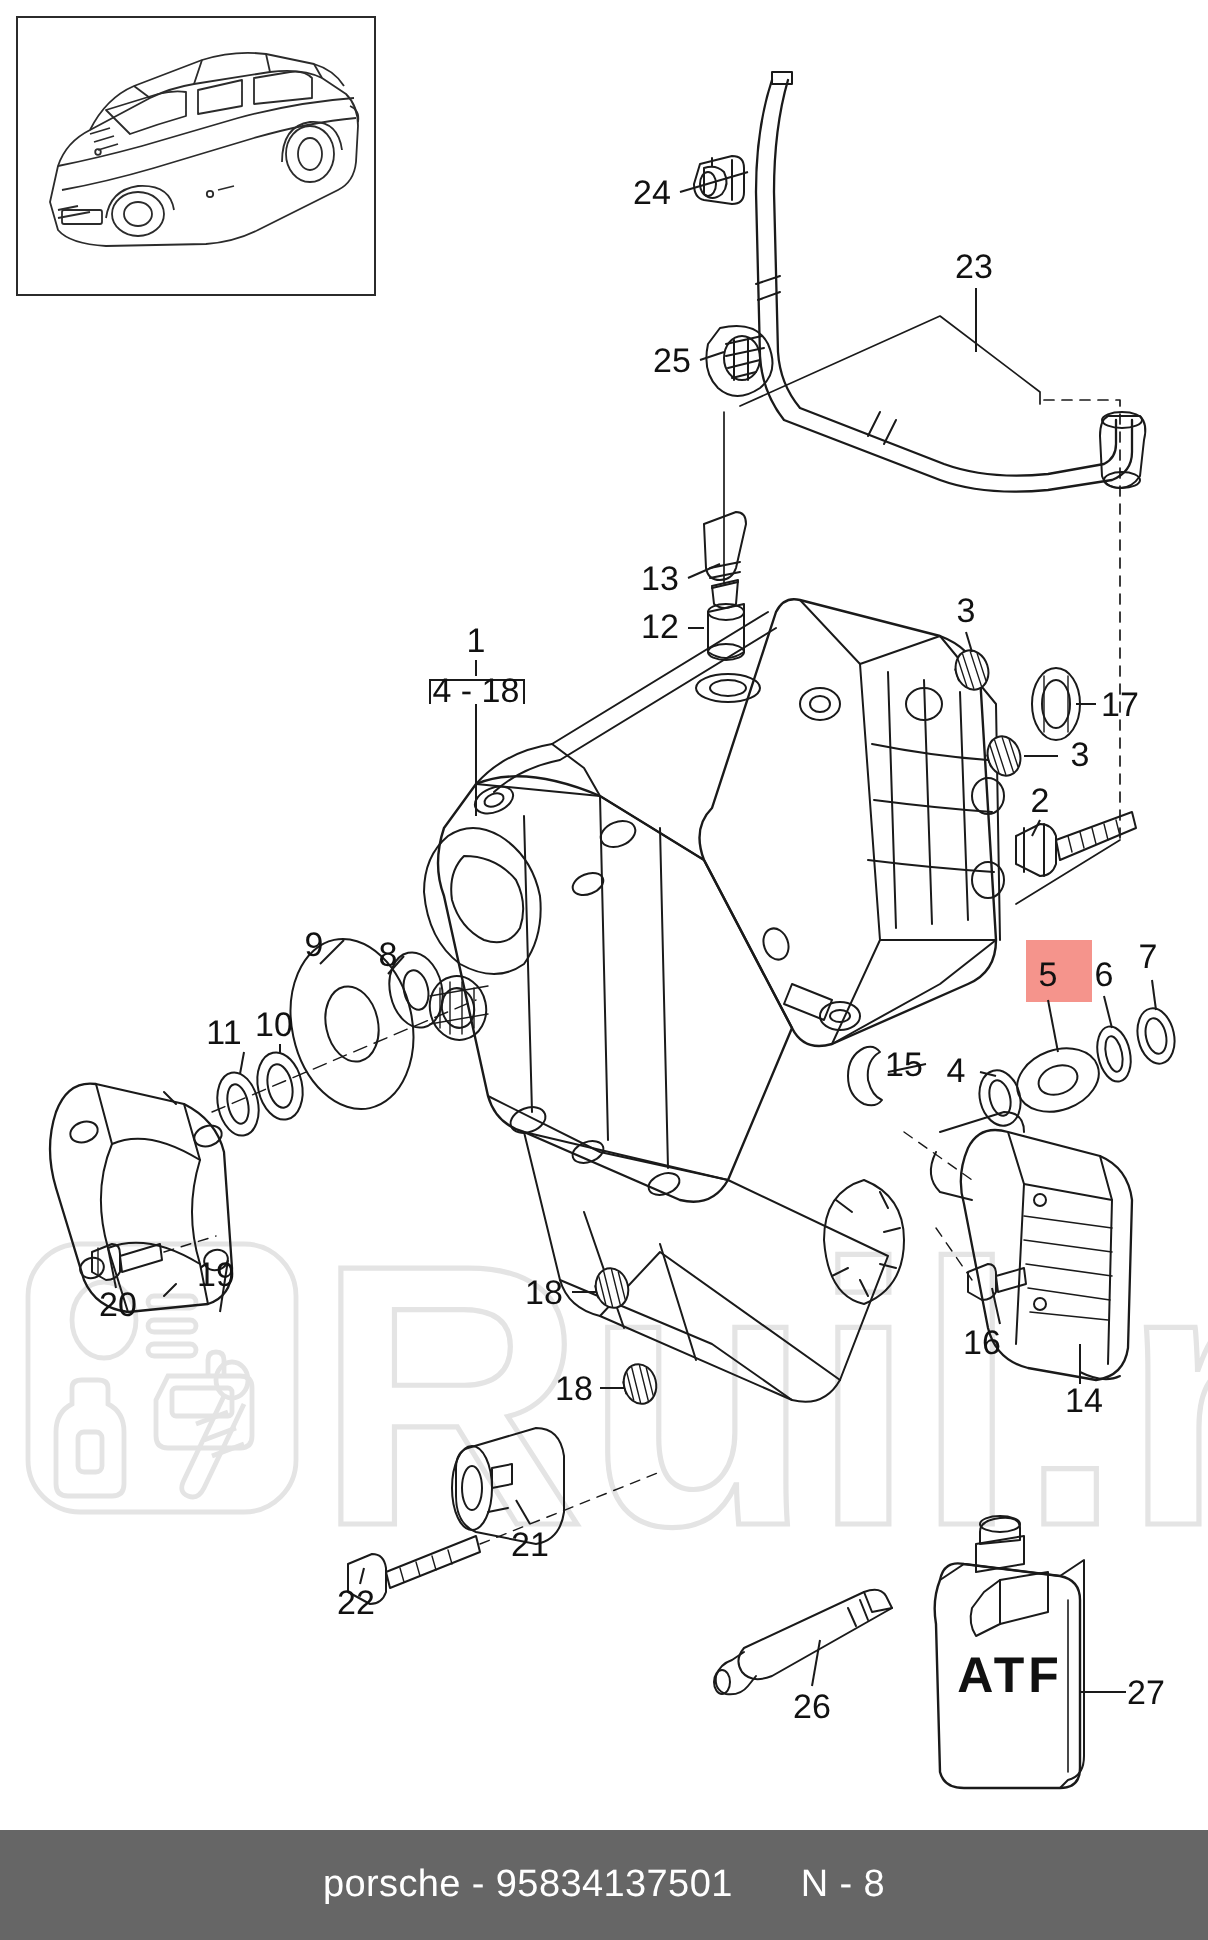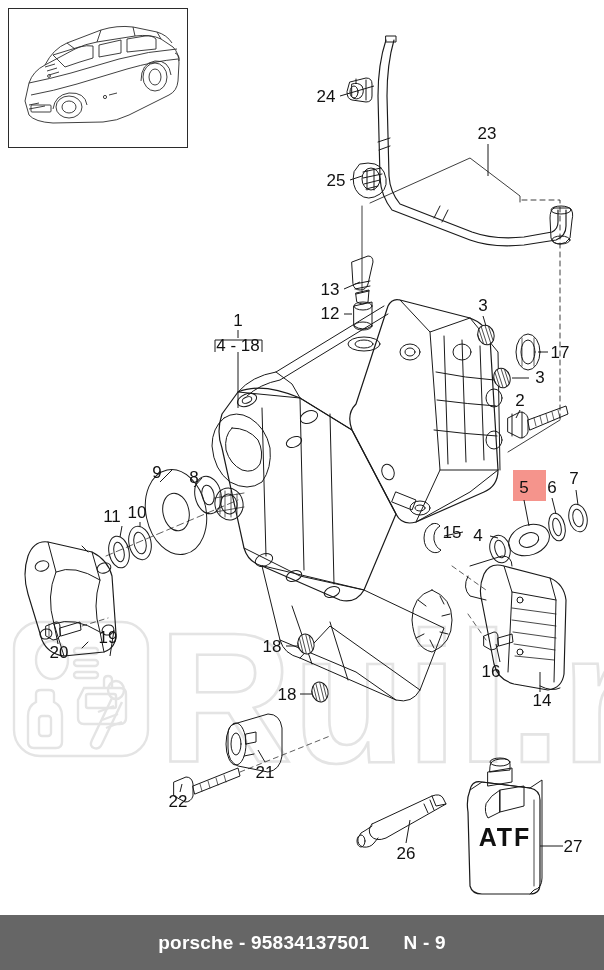--- a/index.html
+++ b/index.html
@@ -12,21 +12,21 @@
   #stage{position:absolute;left:0;top:0;width:604px;height:970px;}
   svg{display:block;}
   .lbl{
     font-family:"Liberation Sans","DejaVu Sans",sans-serif;
     font-size:17px;fill:#111;
   }
   .footer{
     position:absolute;left:0;top:915px;width:604px;height:55px;
     background:#666666;color:#ffffff;
     display:flex;align-items:center;justify-content:center;
-    font-size:19px;letter-spacing:.2px;font-weight:bold;
+    font-size:19px;letter-spacing:.2px;
   }
   .footer .pn{margin-right:34px;}
   .thumbbox{
     position:absolute;left:8px;top:8px;width:180px;height:140px;
     border:1px solid #2b2b2b;background:#fff;box-sizing:border-box;
   }
   .hl{fill:#f5948c;}
 </style>
 </head>
 <body>
@@ -385,14 +385,14 @@
     <text class="lbl" x="406" y="859" text-anchor="middle">26</text>
     <text class="lbl" x="573" y="852" text-anchor="middle">27</text>
 
     <text x="505" y="846" font-family="Liberation Sans, sans-serif" font-size="25" font-weight="bold" fill="#111" text-anchor="middle" letter-spacing="2">ATF</text>
   </svg>
 
 </div>
 
 <div class="footer">
   <span class="pn">porsche - 95834137501</span>
-  <span>N - 9</span>
+  <span>N - 8</span>
 </div>
 
 </body></html>

